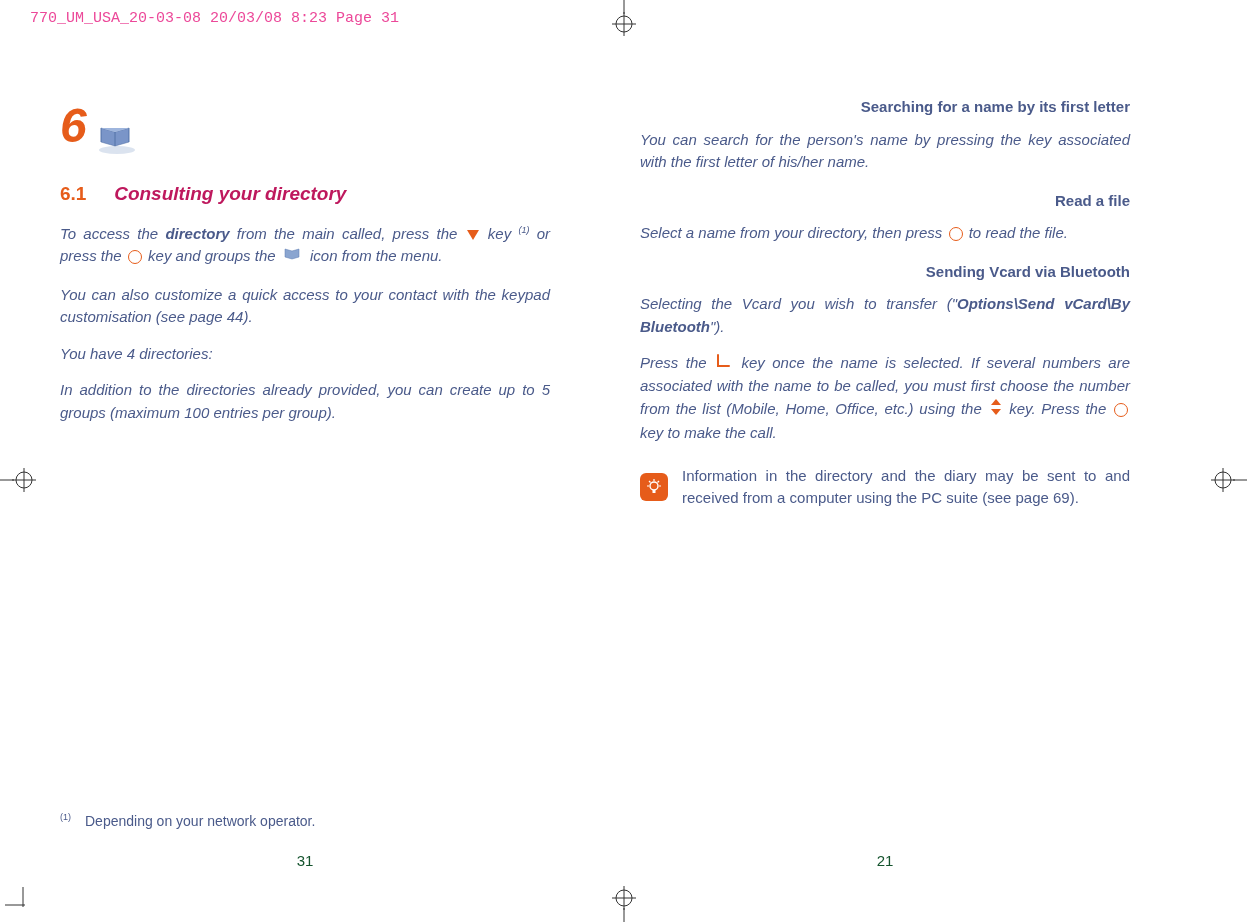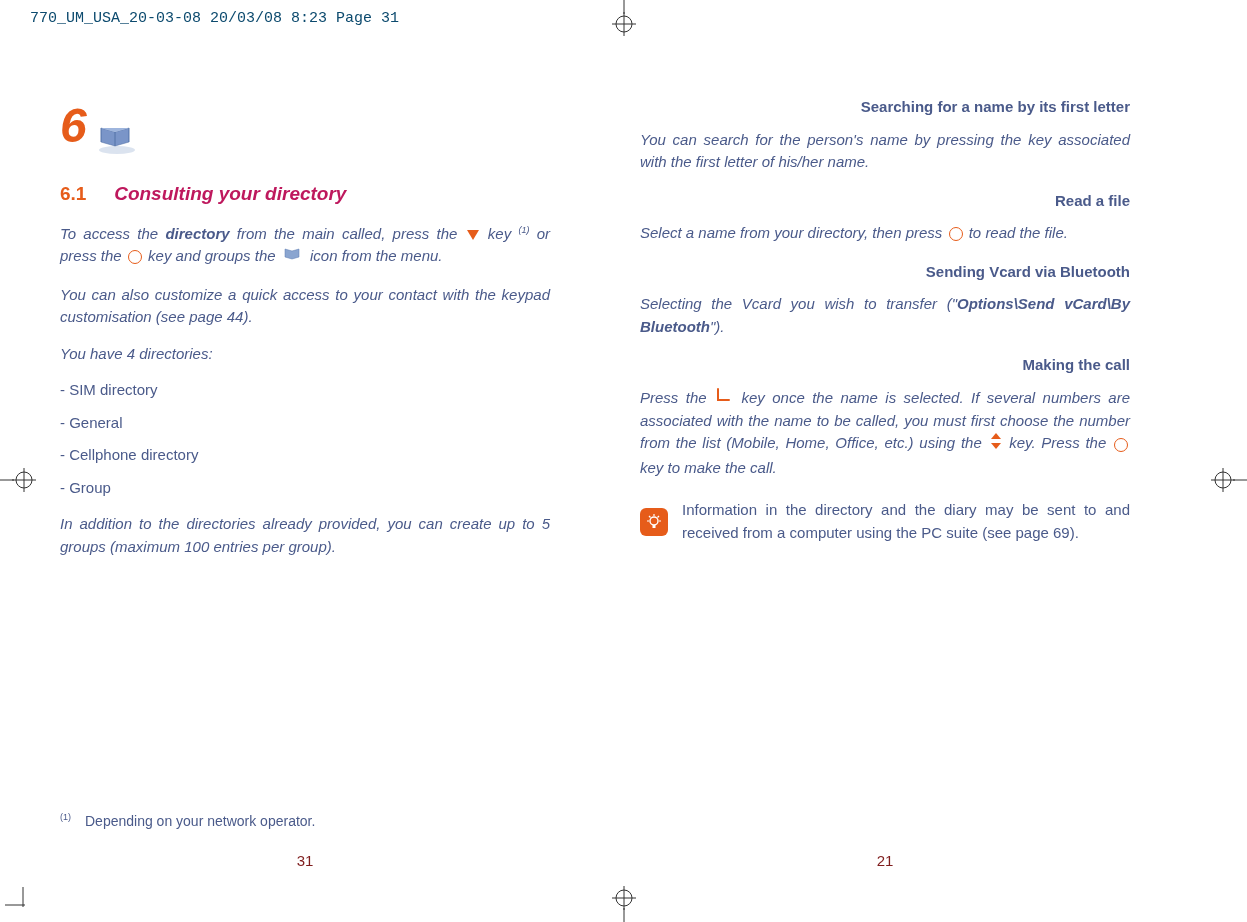--- a/index.html
+++ b/index.html
@@ -9,21 +9,21 @@
       height: 922px;
       background: #fff;
       position: relative;
       color: #4a5a8a;
       font-size: 15px;
       line-height: 1.5;
     }
     .header-info {
       font-family: "Courier New", monospace;
       font-size: 15px;
-      color: #0c4a6e;
+      color: #ec4899;
       position: absolute;
       top: 8px;
       left: 30px;
     }
     .crop-mark-top {
       position: absolute;
       top: 0;
       left: 50%;
       transform: translateX(-50%);
     }
@@ -135,21 +135,21 @@
       font-size: 9px;
       vertical-align: super;
       margin-right: 14px;
     }
     .page-num {
       position: absolute;
       bottom: 10px;
       left: 50%;
       transform: translateX(-50%);
       font-size: 15px;
-      color: #7f1d1d;
+      color: #14532d;
     }
     .heading-right {
       font-weight: 700;
       color: #4a5a8a;
       font-size: 15px;
       margin-bottom: 10px;
       margin-top: 16px;
       text-align: right;
     }
     .heading-right:first-child {
@@ -271,26 +271,20 @@
     <p class="para">
       <span>To access the </span><span class="bold">directory</span><span> from the main called, press the </span><span class="down-triangle"></span><span> key </span><sup class="footnote-ref">(1)</sup><span> or press the </span><span class="circle-key"></span><span> key and groups the </span><span class="key-icon"><svg width="22" height="18">
             <path d="M3 12 L10 14 L17 12 L17 4 L10 6 L3 4 Z" fill="#8aa5d0" stroke="#5a7ab0" stroke-width="0.5"></path>
           </svg></span><span> icon from the menu.</span>
     </p>
 
     <p class="para">You can also customize a quick access to your contact with the keypad customisation (see page 44).</p>
 
     <p class="para">You have 4 directories:</p>
 
-    <div>
-      <p class="list-item">- SIM directory</p>
-      <p class="list-item">- General</p>
-      <p class="list-item">- Cellphone directory</p>
-      <p class="list-item">- Group</p>
-    </div>
 
     <p class="para" style="margin-top:14px">In addition to the directories already provided, you can create up to 5 groups (maximum 100 entries per group).</p>
 
     <div class="footnote">
       <span class="footnote-num">(1)</span><span>Depending on your network operator.</span>
     </div>
 
     <div class="page-num">31</div>
   </div>
 
@@ -301,21 +295,20 @@
     <p class="heading-right">Read a file</p>
     <p class="para">
       <span>Select a name from your directory, then press </span><span class="circle-key"></span><span> to read the file.</span>
     </p>
 
     <p class="heading-right">Sending Vcard via Bluetooth</p>
     <p class="para">
       <span>Selecting the Vcard you wish to transfer ("</span><span class="bold">Options\Send vCard\By Bluetooth</span><span>").</span>
     </p>
 
-    <p class="heading-right">Making the call</p>
     <p class="para">
       <span>Press the </span><span class="call-key"><svg width="16" height="16">
             <path d="M2 2 L2 13 L13 13" stroke="#e65c1a" stroke-width="2" fill="none" stroke-linecap="round"></path>
           </svg></span><span> key once the name is selected. If several numbers are associated with the name to be called, you must first choose the number from the list (Mobile, Home, Office, etc.) using the </span><span class="updown-key"><svg width="12" height="18">
             <polygon points="6,1 11,7 1,7" fill="#e65c1a"></polygon>
             <polygon points="6,17 11,11 1,11" fill="#e65c1a"></polygon>
           </svg></span><span> key. Press the </span><span class="circle-key"></span><span> key to make the call.</span>
     </p>
 
     <div class="tip-block">

